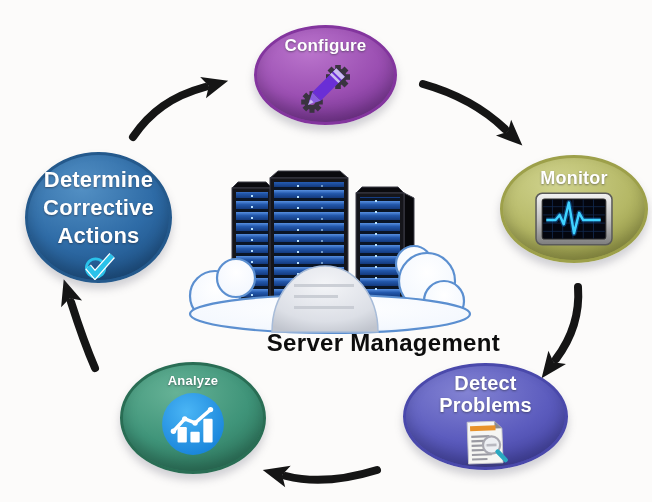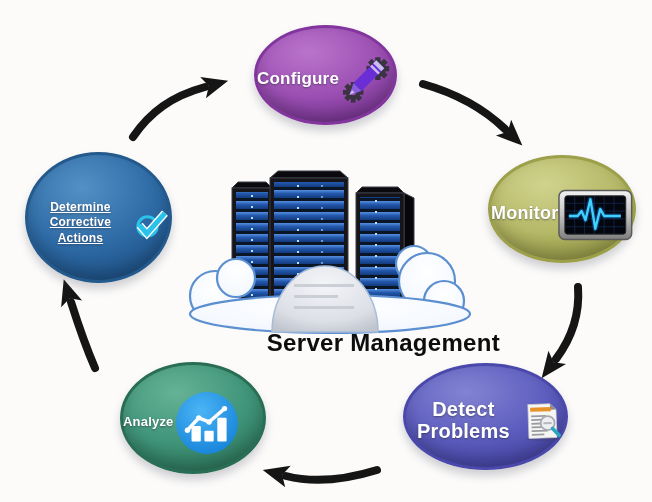--- a/index.html
+++ b/index.html
@@ -2,38 +2,38 @@
 <html><head>
 <meta charset="utf-8">
 <style>
   html,body{margin:0;padding:0;}
   body{width:652px;height:502px;overflow:hidden;font-family:"Liberation Sans",sans-serif;}
   #stage{position:relative;width:652px;height:502px;background:#fcfbfa;}
   svg{display:block;}
   .layer{position:absolute;left:0;top:0;width:652px;height:502px;}
   .node{
     position:absolute;border-radius:50%;border:3px solid #444;
-    display:flex;flex-direction:row;align-items:center;justify-content:flex-start;
+    display:flex;flex-direction:column;align-items:center;justify-content:flex-start;
     box-shadow:0 6px 9px rgba(95,95,110,.28), inset 0 -8px 14px rgba(0,0,0,.18);
     box-sizing:border-box;
   }
   .node-label{
     color:#fff;font-weight:bold;text-align:center;line-height:1.25;
     text-shadow:0 1px 2px rgba(35,35,45,.5);letter-spacing:.2px;white-space:pre-line;
   }
   #node-configure{left:254px;top:25px;width:143px;height:100px;padding-top:7px;}
   #node-configure .node-label{font-size:17px;}
-  #node-monitor{left:488px;top:155px;width:148px;height:108px;padding-top:9px;}
+  #node-monitor{left:500px;top:155px;width:148px;height:108px;padding-top:9px;}
   #node-monitor .node-label{font-size:18px;}
   #node-detect{left:403px;top:363px;width:165px;height:107px;padding-top:6px;}
   #node-detect .node-label{font-size:20px;line-height:1.1;}
   #node-analyze{left:120px;top:362px;width:146px;height:112px;padding-top:8px;}
   #node-analyze .node-label{font-size:13px;}
   #node-determine{left:25px;top:152px;width:147px;height:131px;padding-top:11px;}
-  #node-determine .node-label{font-size:12px;line-height:1.28;text-decoration:underline;}
+  #node-determine .node-label{font-size:22px;line-height:1.28;}
   .node .icon{margin-top:2px;}
   #center-art{position:absolute;left:170px;top:168px;}
   #center-title{
     position:absolute;left:160px;top:329px;width:340px;text-align:right;
     font-size:24px;font-weight:bold;color:#0d0d0d;letter-spacing:.3px;
   }
 </style>
 </head>
 <body>
 

